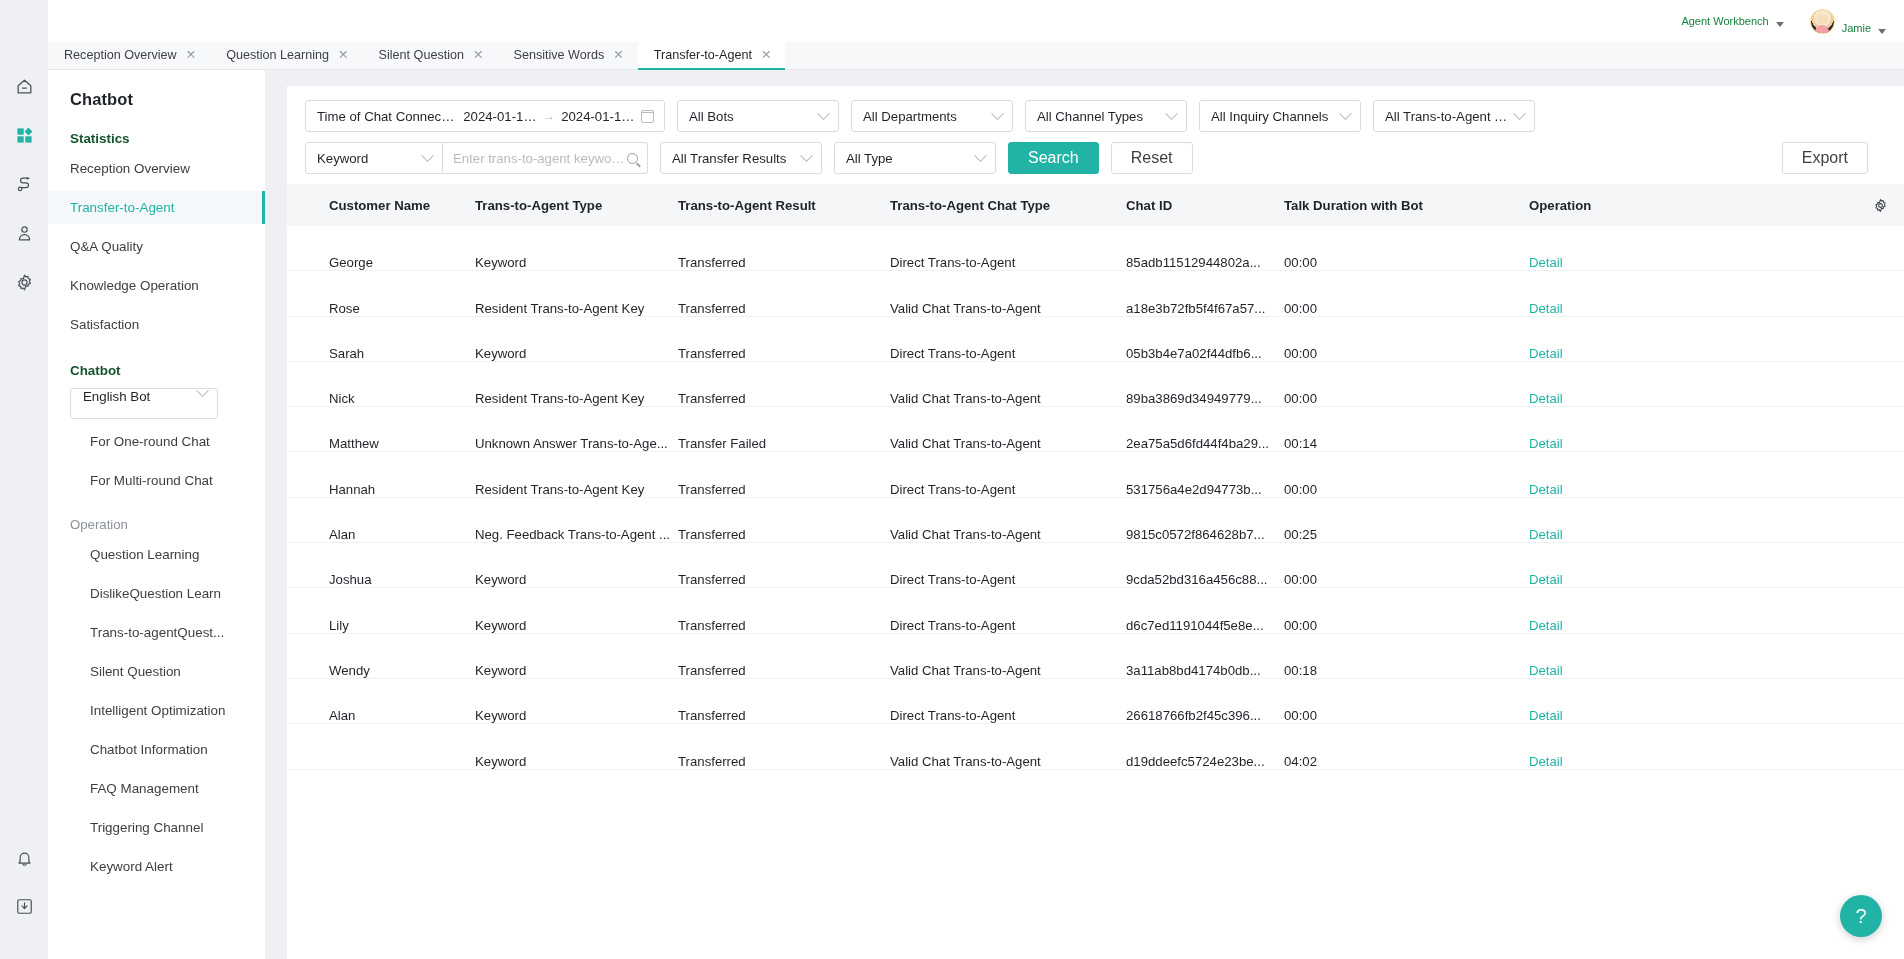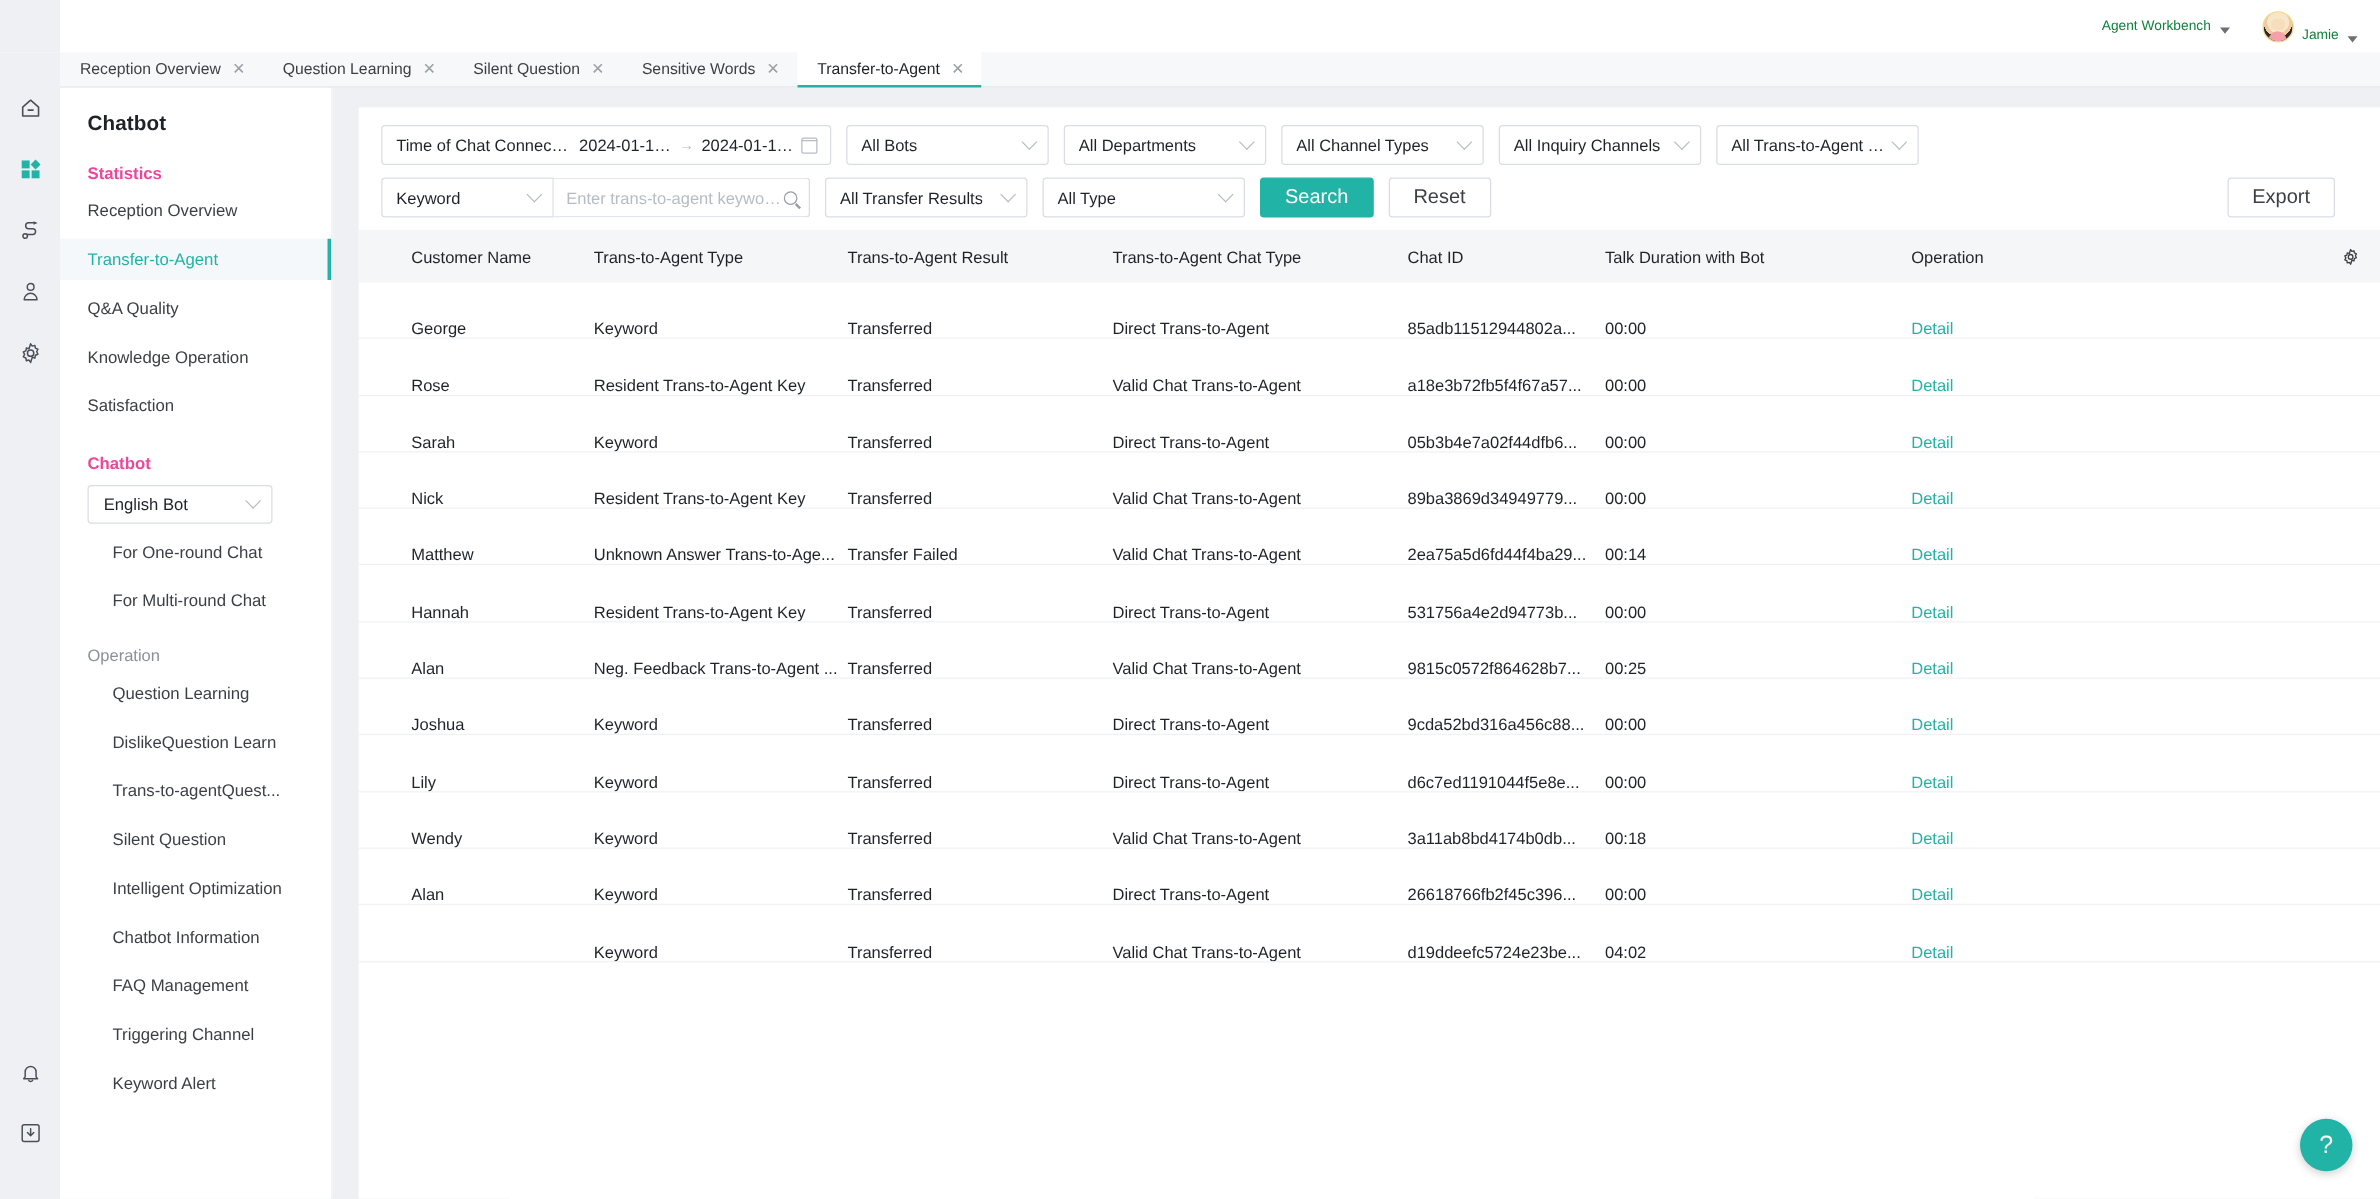--- a/index.html
+++ b/index.html
@@ -67,34 +67,34 @@
     content:""; position:absolute; left:0; right:0; bottom:-1px; height:2px; background:#21b3a6;
   }
   .tab .x { color:#9aa0a6; font-size: 12.5px; line-height:1; }
   
   .leftpanel {
     position: absolute; top: 70px; left: 48px; width: 218px; bottom: 0;
     background: #ffffff; overflow: hidden; z-index: 15;
     border-right: 1px solid #edeff2;
   }
   .lp-title { font-size: 16.5px; font-weight: 700; color:#1f2329; padding: 20px 0 0 22px; letter-spacing:.1px;}
-  .lp-group { font-size: 13.4px; font-weight: 700; color:#ec4899; padding: 22px 0 0 22px; }
+  .lp-group { font-size: 13.4px; font-weight: 700; color:#14532d; padding: 22px 0 0 22px; }
   .lp-group.muted { font-weight: 400; color:#8b9199; font-size: 13.2px; padding-top: 20px; }
   .lp-item {
     height: 33px; display:flex; align-items:center; padding-left: 22px;
     font-size: 13.4px; color:#3c3f44; cursor:pointer; position:relative; margin-top: 6px;
   }
   .lp-item.sub { padding-left: 42px; }
   .lp-item.active { color:#21b3a6; background:#f5f8fa; }
   .lp-item.active::after {
     content:""; position:absolute; right:0; top:0; bottom:0; width:3px; background:#21b3a6;
   }
   .lp-select {
     margin: 10px 20px 0 22px; height: 31px; border:1px solid #d9dde3; border-radius:3px;
-    display:flex; align-items:center; justify-content:space-between; padding: 0 10px 0 12px;
+    display:flex; align-items:flex-start; justify-content:space-between; padding: 0 10px 0 12px;
     font-size: 13.3px; color:#1f2329; cursor:pointer; background:#fff; width: 148px;
   }
   .chev { width: 9px; height: 9px; border-right: 1.4px solid #b6bcc4; border-bottom: 1.4px solid #b6bcc4;
           transform: rotate(45deg) translate(-2px,-2px); flex:none; }
   
   .main {
     position: absolute; top: 70px; left: 266px; right: 0; bottom: 0;
     background: #eef0f4; overflow: hidden;
   }
   .card { position:absolute; top:16px; left:21px; right:0; bottom:0; background:#fff; }
@@ -135,21 +135,21 @@
     height: 32px; padding: 0 19px; border-radius:3px; font-size: 16px; display:flex;
     align-items:center; justify-content:center; cursor:pointer;
   }
   .btn-primary { background:#21b3a6; color:#fff; border:1px solid #21b3a6; }
   .btn-ghost { background:#fff; color:#3c3f44; border:1px solid #d9dde3; }
   .btn-export { position:absolute; right: 18px; top: 0; }
   
   .tbl { margin-top: 4px; }
   .thead {
     display:flex; align-items:center; height: 42px; background:#f5f6f8;
-    font-size: 13.2px; color:#1f2329; padding: 0 0 0 18px;
+    font-size: 13.2px; color:#1f2329; padding: 0 0 0 18px; font-weight: bold;
   }
   .trow {
     display:flex; align-items:flex-end; height: 45.3px; border-bottom:1px solid #f0f1f4;
     font-size: 13.2px; color:#1f2329; padding: 0 0 0 18px;
   }
   .c-name { width: 170px; padding-left: 24px; }
   .c-type { width: 203px; }
   .c-result { width: 212px; }
   .c-chattype { width: 236px; }
   .c-chatid { width: 158px; }

